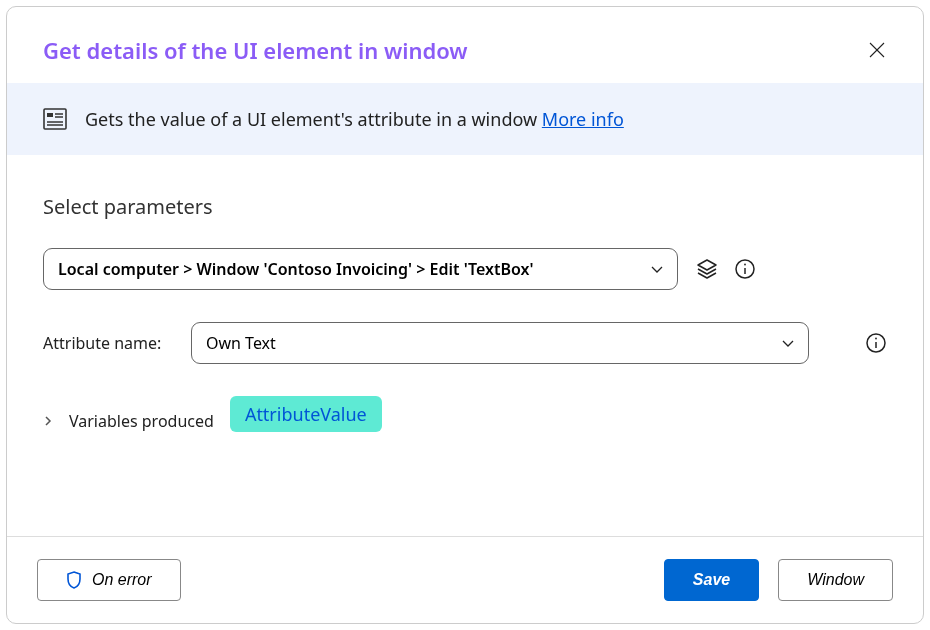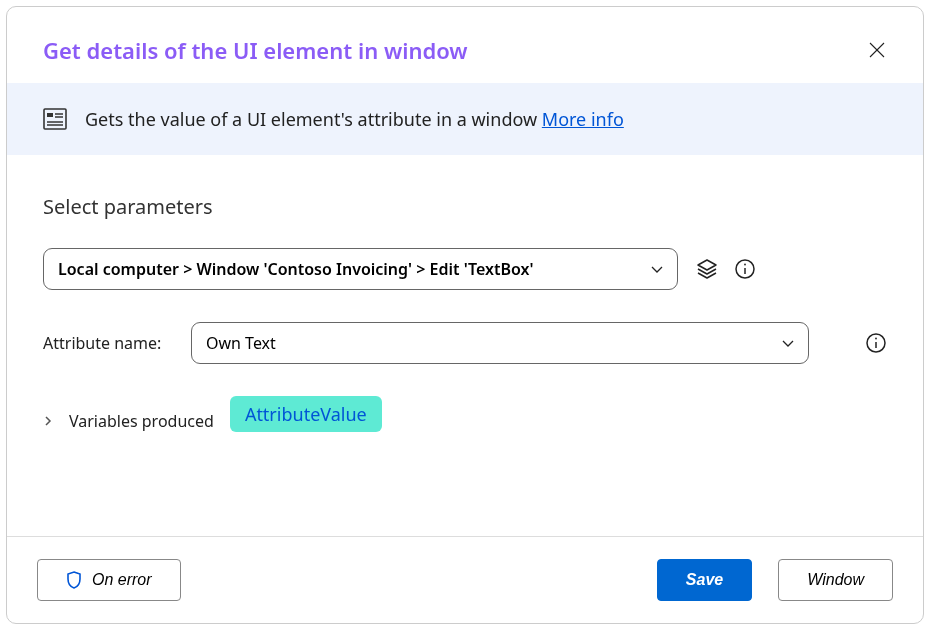--- a/index.html
+++ b/index.html
@@ -48,21 +48,21 @@
     .footer {
       border-top: 1px solid #ddd; padding: 22px 30px;
       display:flex; align-items:center; justify-content:space-between;
     }
     .btn {
       height: 42px; padding: 0 28px; font-size: 16px; border-radius: 4px;
       border: 1px solid #888; background:#fff; cursor:pointer;
       display:inline-flex; align-items:center; gap:10px;font-style:italic;
     }
     .btn.primary { background:#0067d1; color:#fff; border-color:#0067d1; font-weight:600; }
-    .footer .right { display:flex; gap:26px; }
+    .footer .right { display:flex; gap:19px; }
   </style>
 </head>
 <body>
 
 <div class="dialog">
   <div class="header">
     <div class="title">Get details of the UI element in window</div>
     <div class="close">
       <svg viewBox="0 0 16 16" width="16" height="16" stroke="#222" stroke-width="1.1" fill="none">
           <line x1="1" y1="1" x2="15" y2="15"></line>

